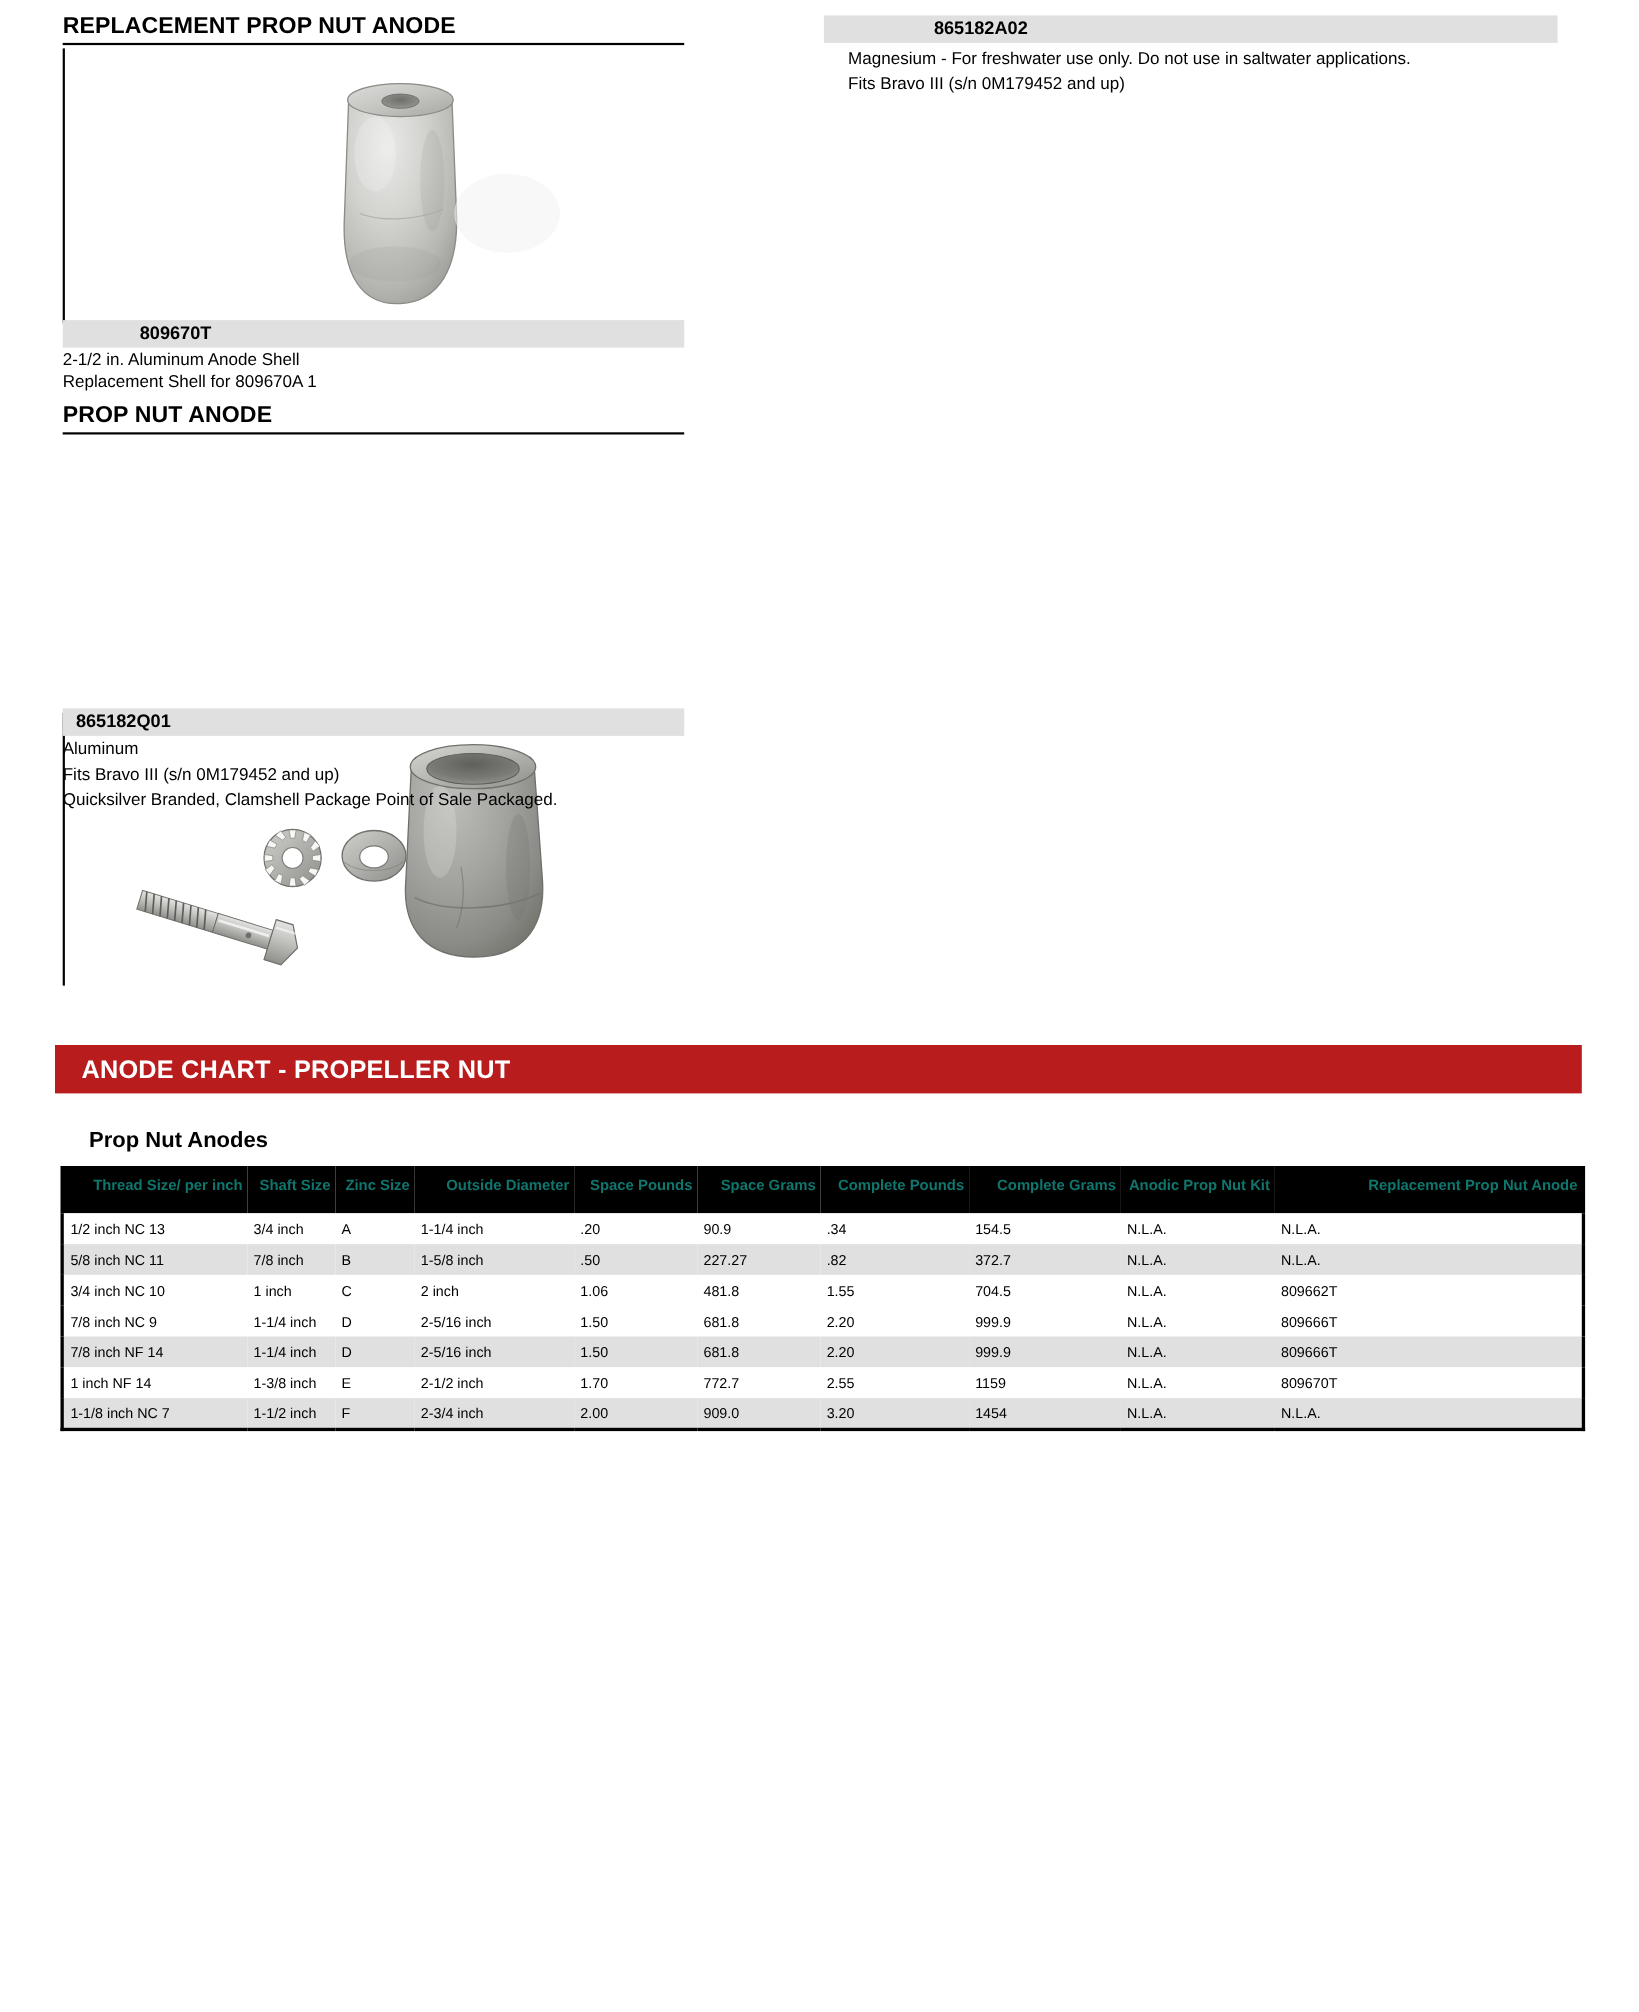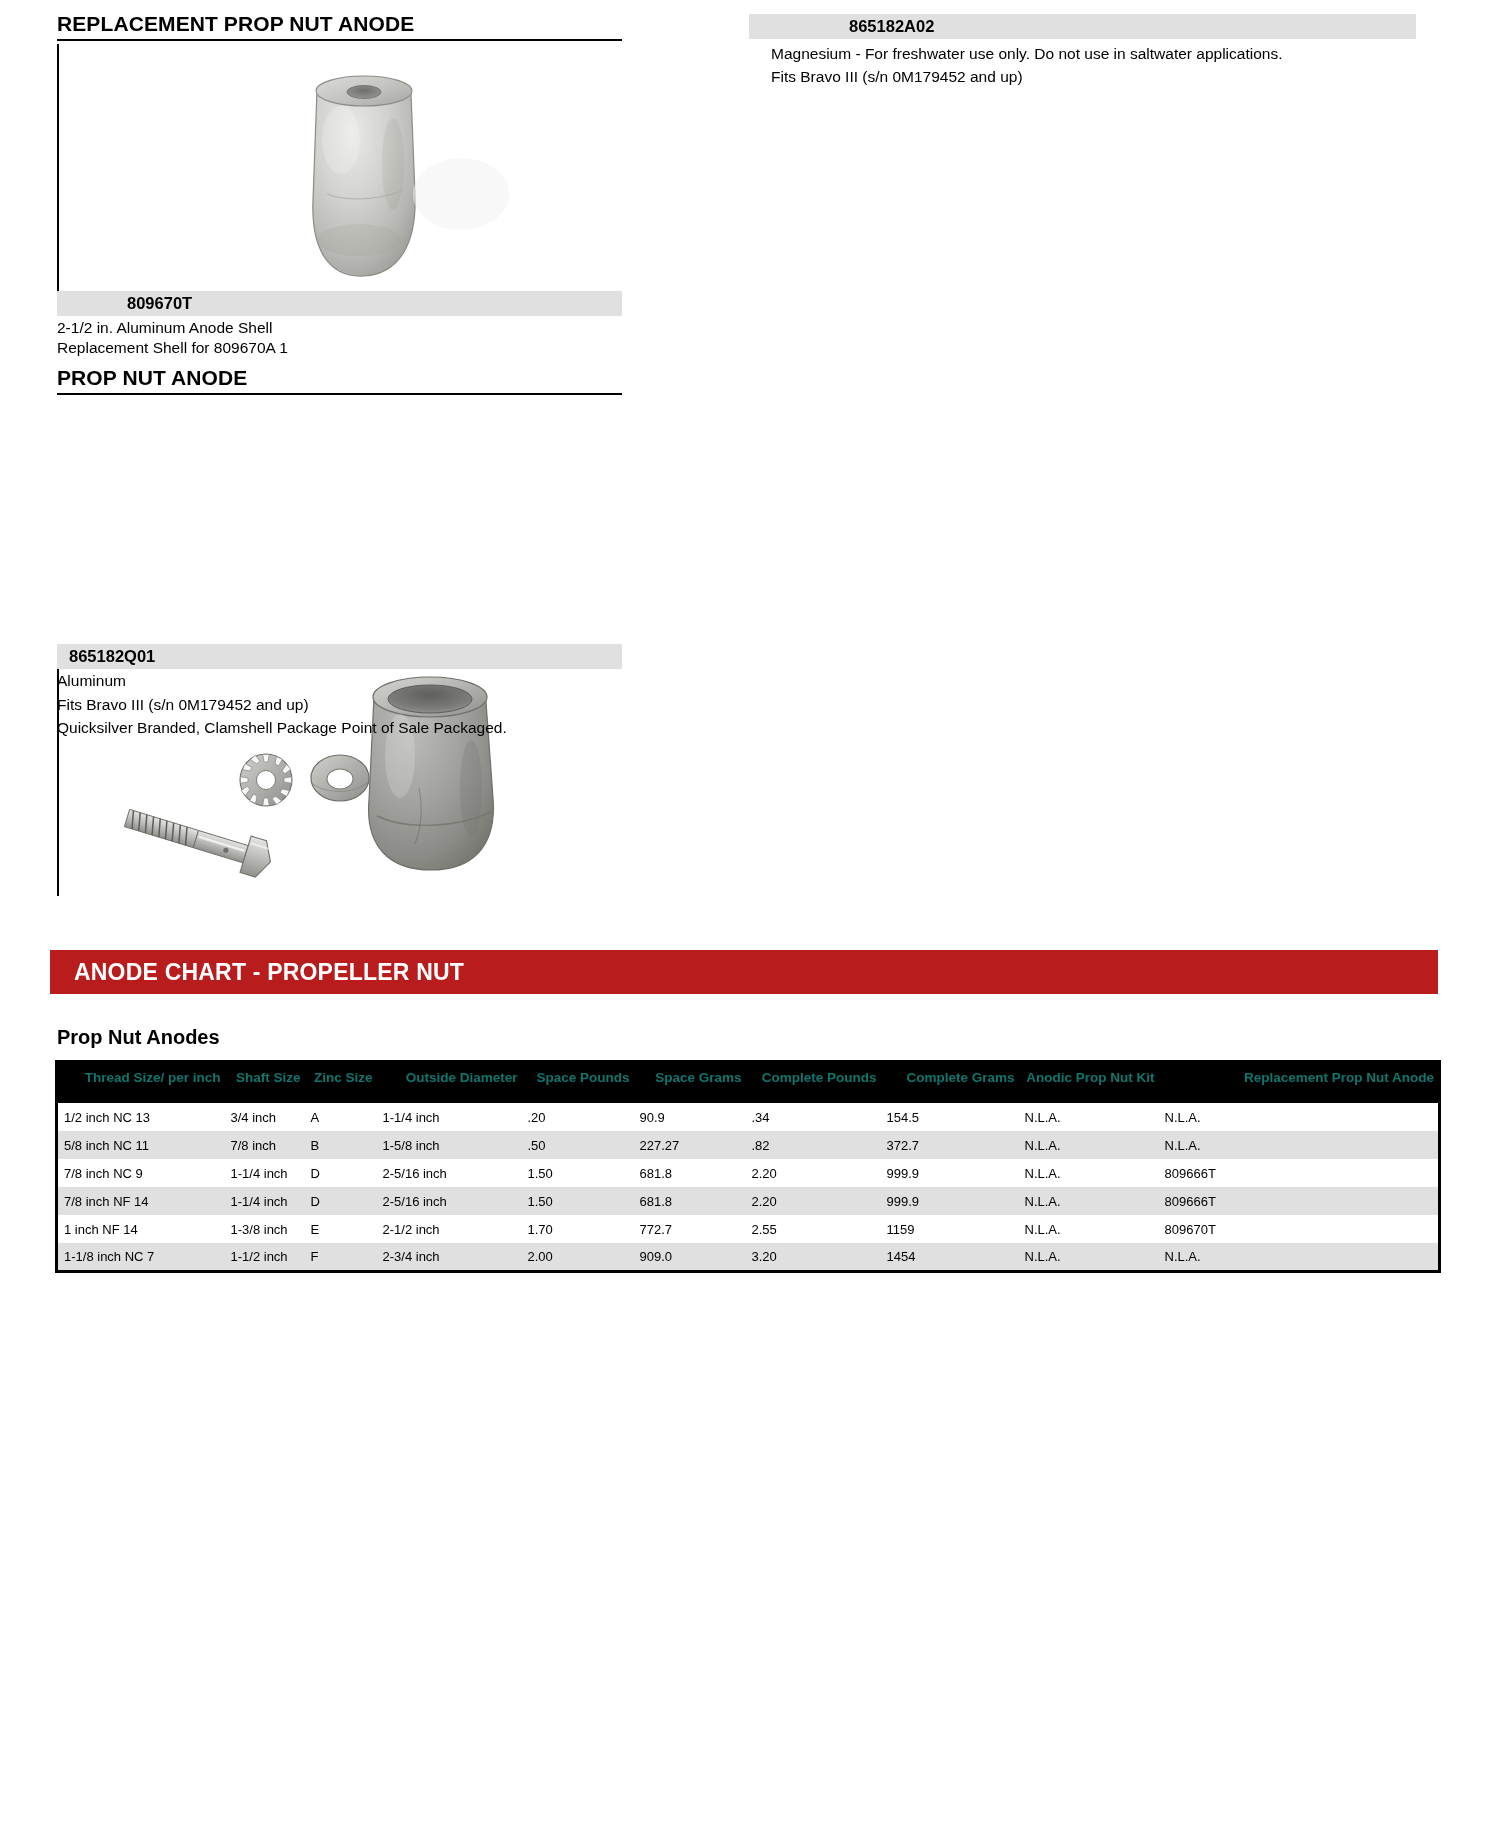--- a/index.html
+++ b/index.html
@@ -73,20 +73,21 @@
     font-weight: bold;
     height: 44px;
     line-height: 44px;
     padding-left: 24px;
     letter-spacing: 0.2px;
   }
   .subhead {
     font-size: 20px;
     font-weight: bold;
     margin-top: 26px;
+    margin-left: 24px;
   }
 
   
   table.anode {
     border-collapse: collapse;
     width: 100%;
     table-layout: fixed;
     border-left: 3px solid #000;
     border-right: 3px solid #000;
     border-bottom: 3px solid #000;
@@ -331,20 +332,32 @@
           <td>B</td>
           <td>1-5/8 inch</td>
           <td>.50</td>
           <td>227.27</td>
           <td>.82</td>
           <td>372.7</td>
           <td>N.L.A.</td>
           <td>N.L.A.</td>
         </tr>
         <tr class="odd">
+          <td>3/4 inch NC 10</td>
+          <td>1 inch</td>
+          <td>C</td>
+          <td>2 inch</td>
+          <td>1.06</td>
+          <td>481.8</td>
+          <td>1.55</td>
+          <td>704.5</td>
+          <td>N.L.A.</td>
+          <td>809662T</td>
+        </tr>
+        <tr class="odd">
           <td>7/8 inch NC 9</td>
           <td>1-1/4 inch</td>
           <td>D</td>
           <td>2-5/16 inch</td>
           <td>1.50</td>
           <td>681.8</td>
           <td>2.20</td>
           <td>999.9</td>
           <td>N.L.A.</td>
           <td>809666T</td>

